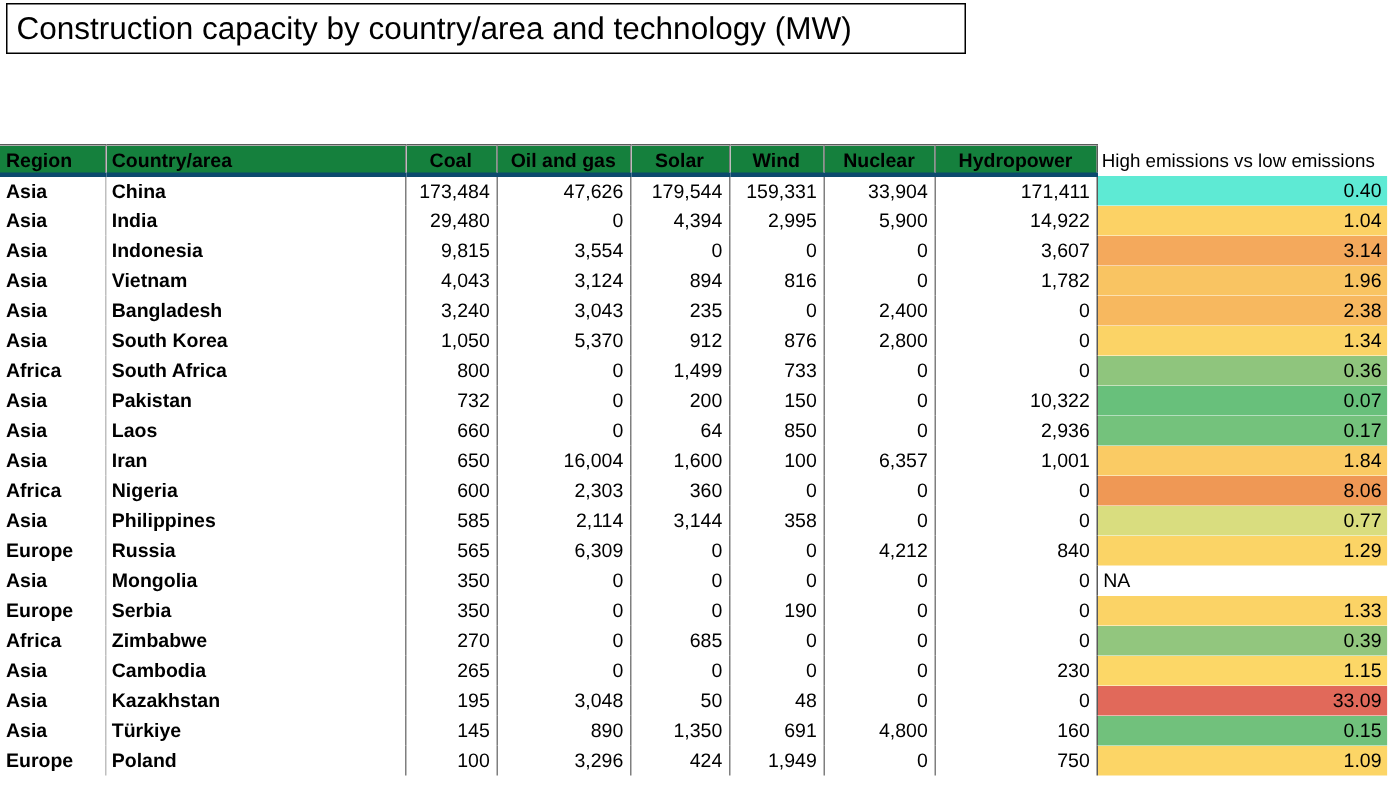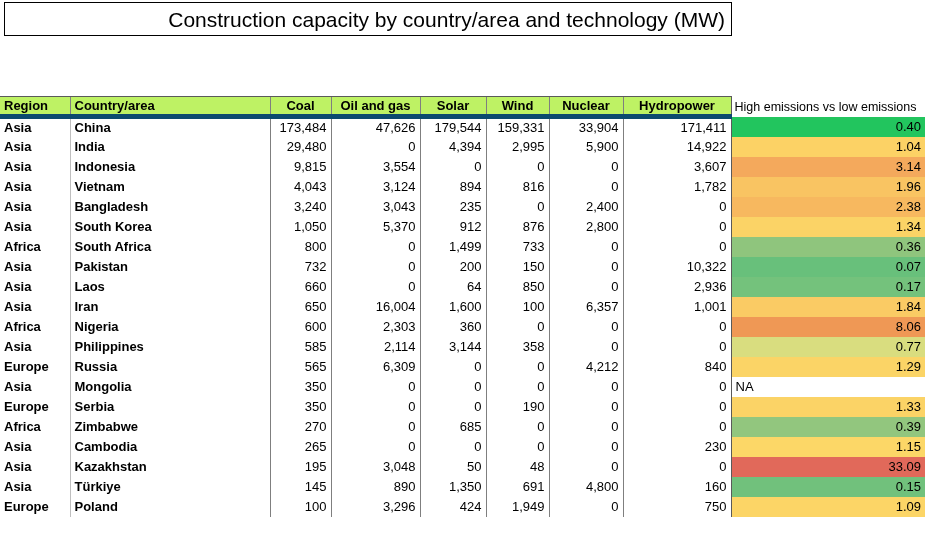--- a/index.html
+++ b/index.html
@@ -1,42 +1,42 @@
 <!DOCTYPE html>
 <html><head>
 <meta charset="utf-8">
 <style>
   * { margin:0; padding:0; box-sizing:border-box; }
   html,body { background:#ffffff; font-family:"Liberation Sans", sans-serif; }
   .canvas {
     position:relative; width:925px; height:537px; overflow:hidden; background:#fff;
   }
   .header-box {
-    position:absolute; left:4px; top:2px; width:728px;
-    border:1.5px solid #000; background:#fff; text-align:right;
+    position:absolute; left:4px; top:2px; width:640px;
+    border:1.5px solid #000; background:#fff; text-align:left;
     padding:3px 6px 2px;
   }
   .title    { font-size:21px; color:#000; line-height:27px; white-space:nowrap; }
   .subtitle { font-size:15px; color:#000; line-height:21px; }
   .note     { font-size:13px; color:#262626; line-height:18px; }
   .linkline { line-height:19px; }
   .linkline a { font-size:14px; color:#0563C1; text-decoration:underline; cursor:pointer; }
 
   table.sheet {
     position:absolute; left:0; top:96px; width:925px;
     border-collapse:collapse; table-layout:fixed;
     font-size:13px; color:#000;
   }
   .sheet th, .sheet td {
     height:20px; padding:0 4px; overflow:hidden; white-space:nowrap;
     vertical-align:middle;
   }
   .sheet thead th {
-    background:#bef264; font-weight:bold; text-align:center;
-    border-top:1px solid #5a5a5a; border-bottom:5px solid #0c4a6e;
+    background:#15803d; font-weight:bold; text-align:center;
+    border-top:1px solid #5a5a5a; border-bottom:3px solid #0c4a6e;
     border-left:1px solid #7f7f7f;
   }
   .sheet thead th:first-child { border-left:none; }
   .sheet thead th.h-region, .sheet thead th.h-country { text-align:left; }
   .sheet thead th.h-ratio {
     background:#ffffff; font-weight:normal; text-align:left;
     border-top:none; border-bottom:none; border-left:1px solid #5a5a5a;
     font-size:12.5px; padding-left:3px;
   }
   .c-region  { font-weight:bold; text-align:left; padding-left:4px; }
@@ -82,21 +82,21 @@
     <tbody>
         <tr>
           <td class="c-region">Asia</td>
           <td class="c-country">China</td>
           <td class="c-num">173,484</td>
           <td class="c-num">47,626</td>
           <td class="c-num">179,544</td>
           <td class="c-num">159,331</td>
           <td class="c-num">33,904</td>
           <td class="c-num">171,411</td>
-          <td class="c-ratio" style="background: #22c55e;">0.40</td>
+          <td class="c-ratio" style="background: #5eead4;">0.40</td>
         </tr>
         <tr>
           <td class="c-region">Asia</td>
           <td class="c-country">India</td>
           <td class="c-num">29,480</td>
           <td class="c-num">0</td>
           <td class="c-num">4,394</td>
           <td class="c-num">2,995</td>
           <td class="c-num">5,900</td>
           <td class="c-num">14,922</td>

